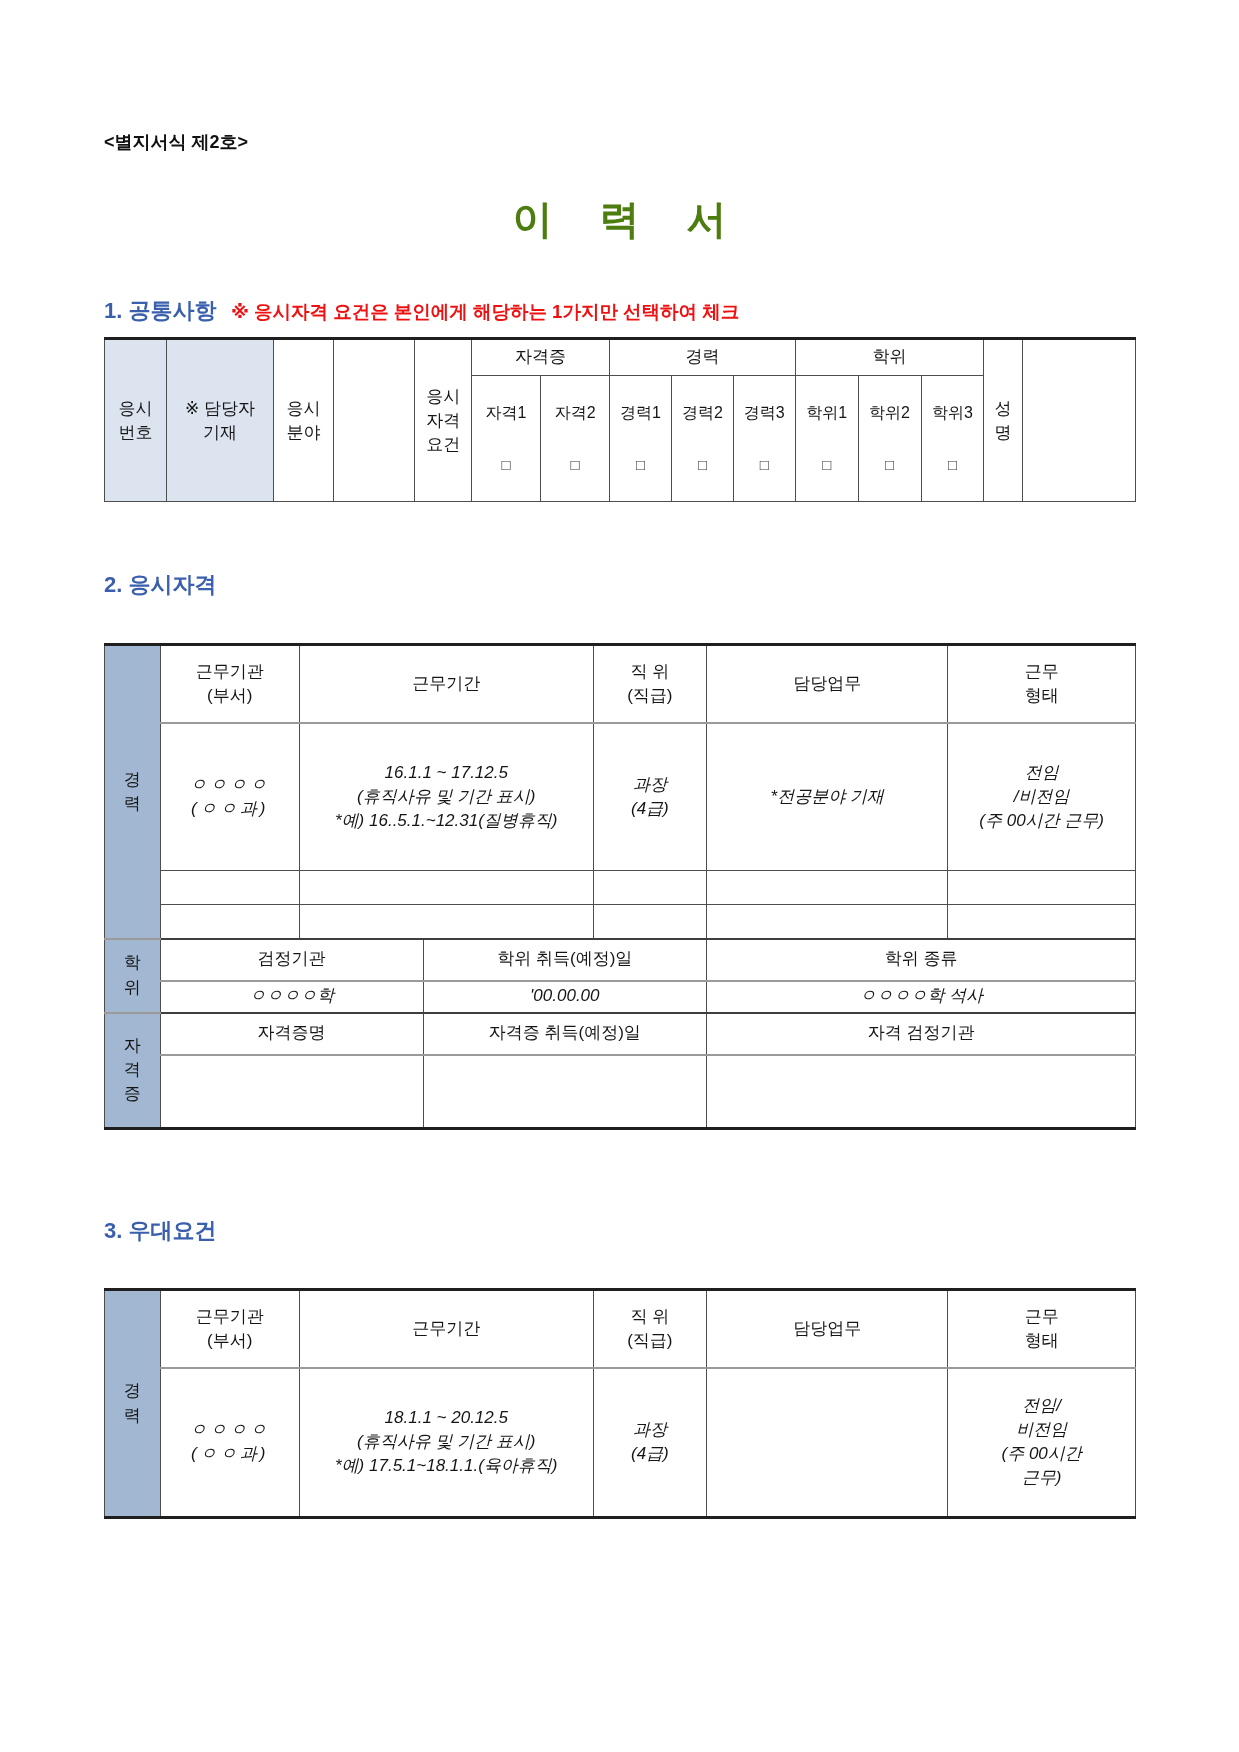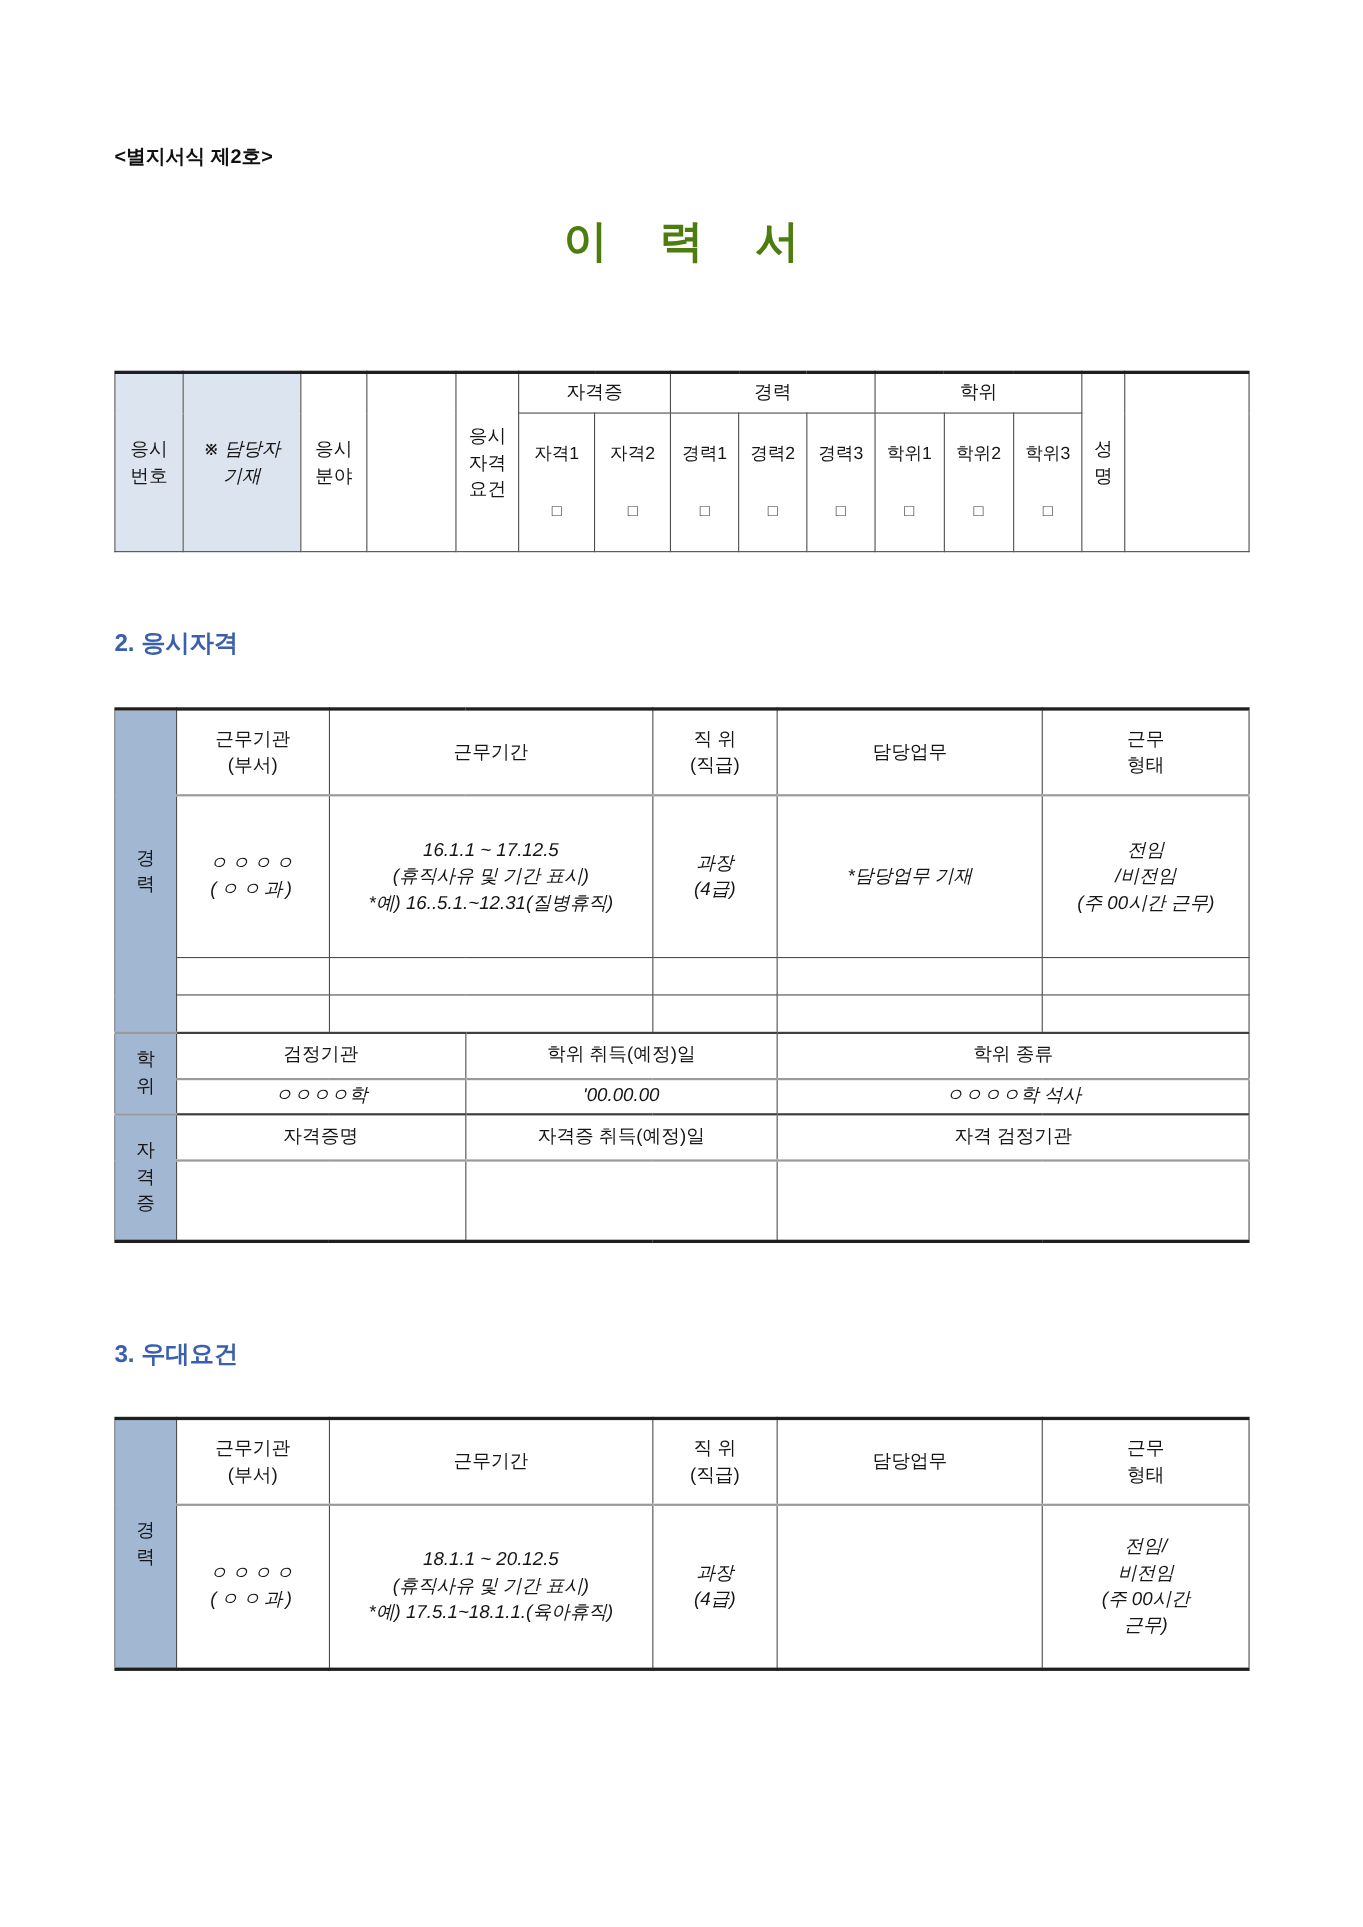--- a/index.html
+++ b/index.html
@@ -26,40 +26,44 @@
   table.bthick { border-bottom:3px solid #1f1f1f; }
   .tbl td {
     border:1px solid #4d4d4d; text-align:center; vertical-align:middle;
     font-size:17px; line-height:1.42; color:#151515; white-space:pre-line; padding:2px 1px;
     overflow:hidden;
   }
   tr.gray-b > td { border-bottom:2px solid #9a9a9a; }
   tr.sep > td { border-top:2px solid #3f3f3f; }
 
   .shade { background:#dce4ef; }
-  .staff { font-style:italic; font-size:16.5px; }
+  .staff { font-size:16.5px; }
   .band  { background:#a2b8d2; color:#ffffff; font-size:17px; line-height:2.3; }
   .lh-wide { line-height:3.2; }
   .lh-t3 { line-height:1.65; }
   .ph { color:#8c8c8c; font-style:italic; font-size:16.5px; }
   .ph-period { font-size:16px; }
   .lsp { letter-spacing:3px; }
   .sub-label { display:block; font-size:16px; }
   .cb { display:block; font-size:15px; color:#333; margin-top:5px; font-style:normal; }
   .footer { position:absolute; left:0; top:1686px; width:100%; text-align:center;
     font-size:17px; color:#222; letter-spacing:1px; }
 </style>
 </head>
 <body>
 
 <div class="page">
 
   <div class="form-tag">&lt;별지서식 제2호&gt;</div>
   <div class="doc-title">이 력 서</div>
 
+  <div class="sec-head s1">
+    <span class="blue">1. 공통사항</span>
+    <span class="red">※ 응시자격 요건은 본인에게 해당하는 1가지만 선택하여 체크</span>
+  </div>
 
   <div class="tblwrap w1">
     <table class="tbl">
       <colgroup>
         <col style="width:6%">
           <col style="width:10.4%">
           <col style="width:5.8%">
           <col style="width:7.9%">
         <col style="width:5.5%">
           <col style="width:6.7%">
@@ -159,21 +163,21 @@
 형태</td>
       </tr>
       <tr style="height:148px;">
         <td class="ph lsp">ㅇㅇㅇㅇ
 (ㅇㅇ과)</td>
         <td colspan="2" class="ph ph-period">16.1.1 ~ 17.12.5
 (휴직사유 및 기간 표시)
 *예) 16..5.1.~12.31(질병휴직)</td>
         <td class="ph">과장
 (4급)</td>
-        <td class="ph">*담당업무 기재</td>
+        <td class="ph">*전공분야 기재</td>
         <td class="ph">전임
 /비전임
 (주 00시간 근무)</td>
       </tr>
       <tr style="height:34px;">
         <td></td>
         <td colspan="2"></td>
         <td></td>
         <td></td>
         <td></td>

